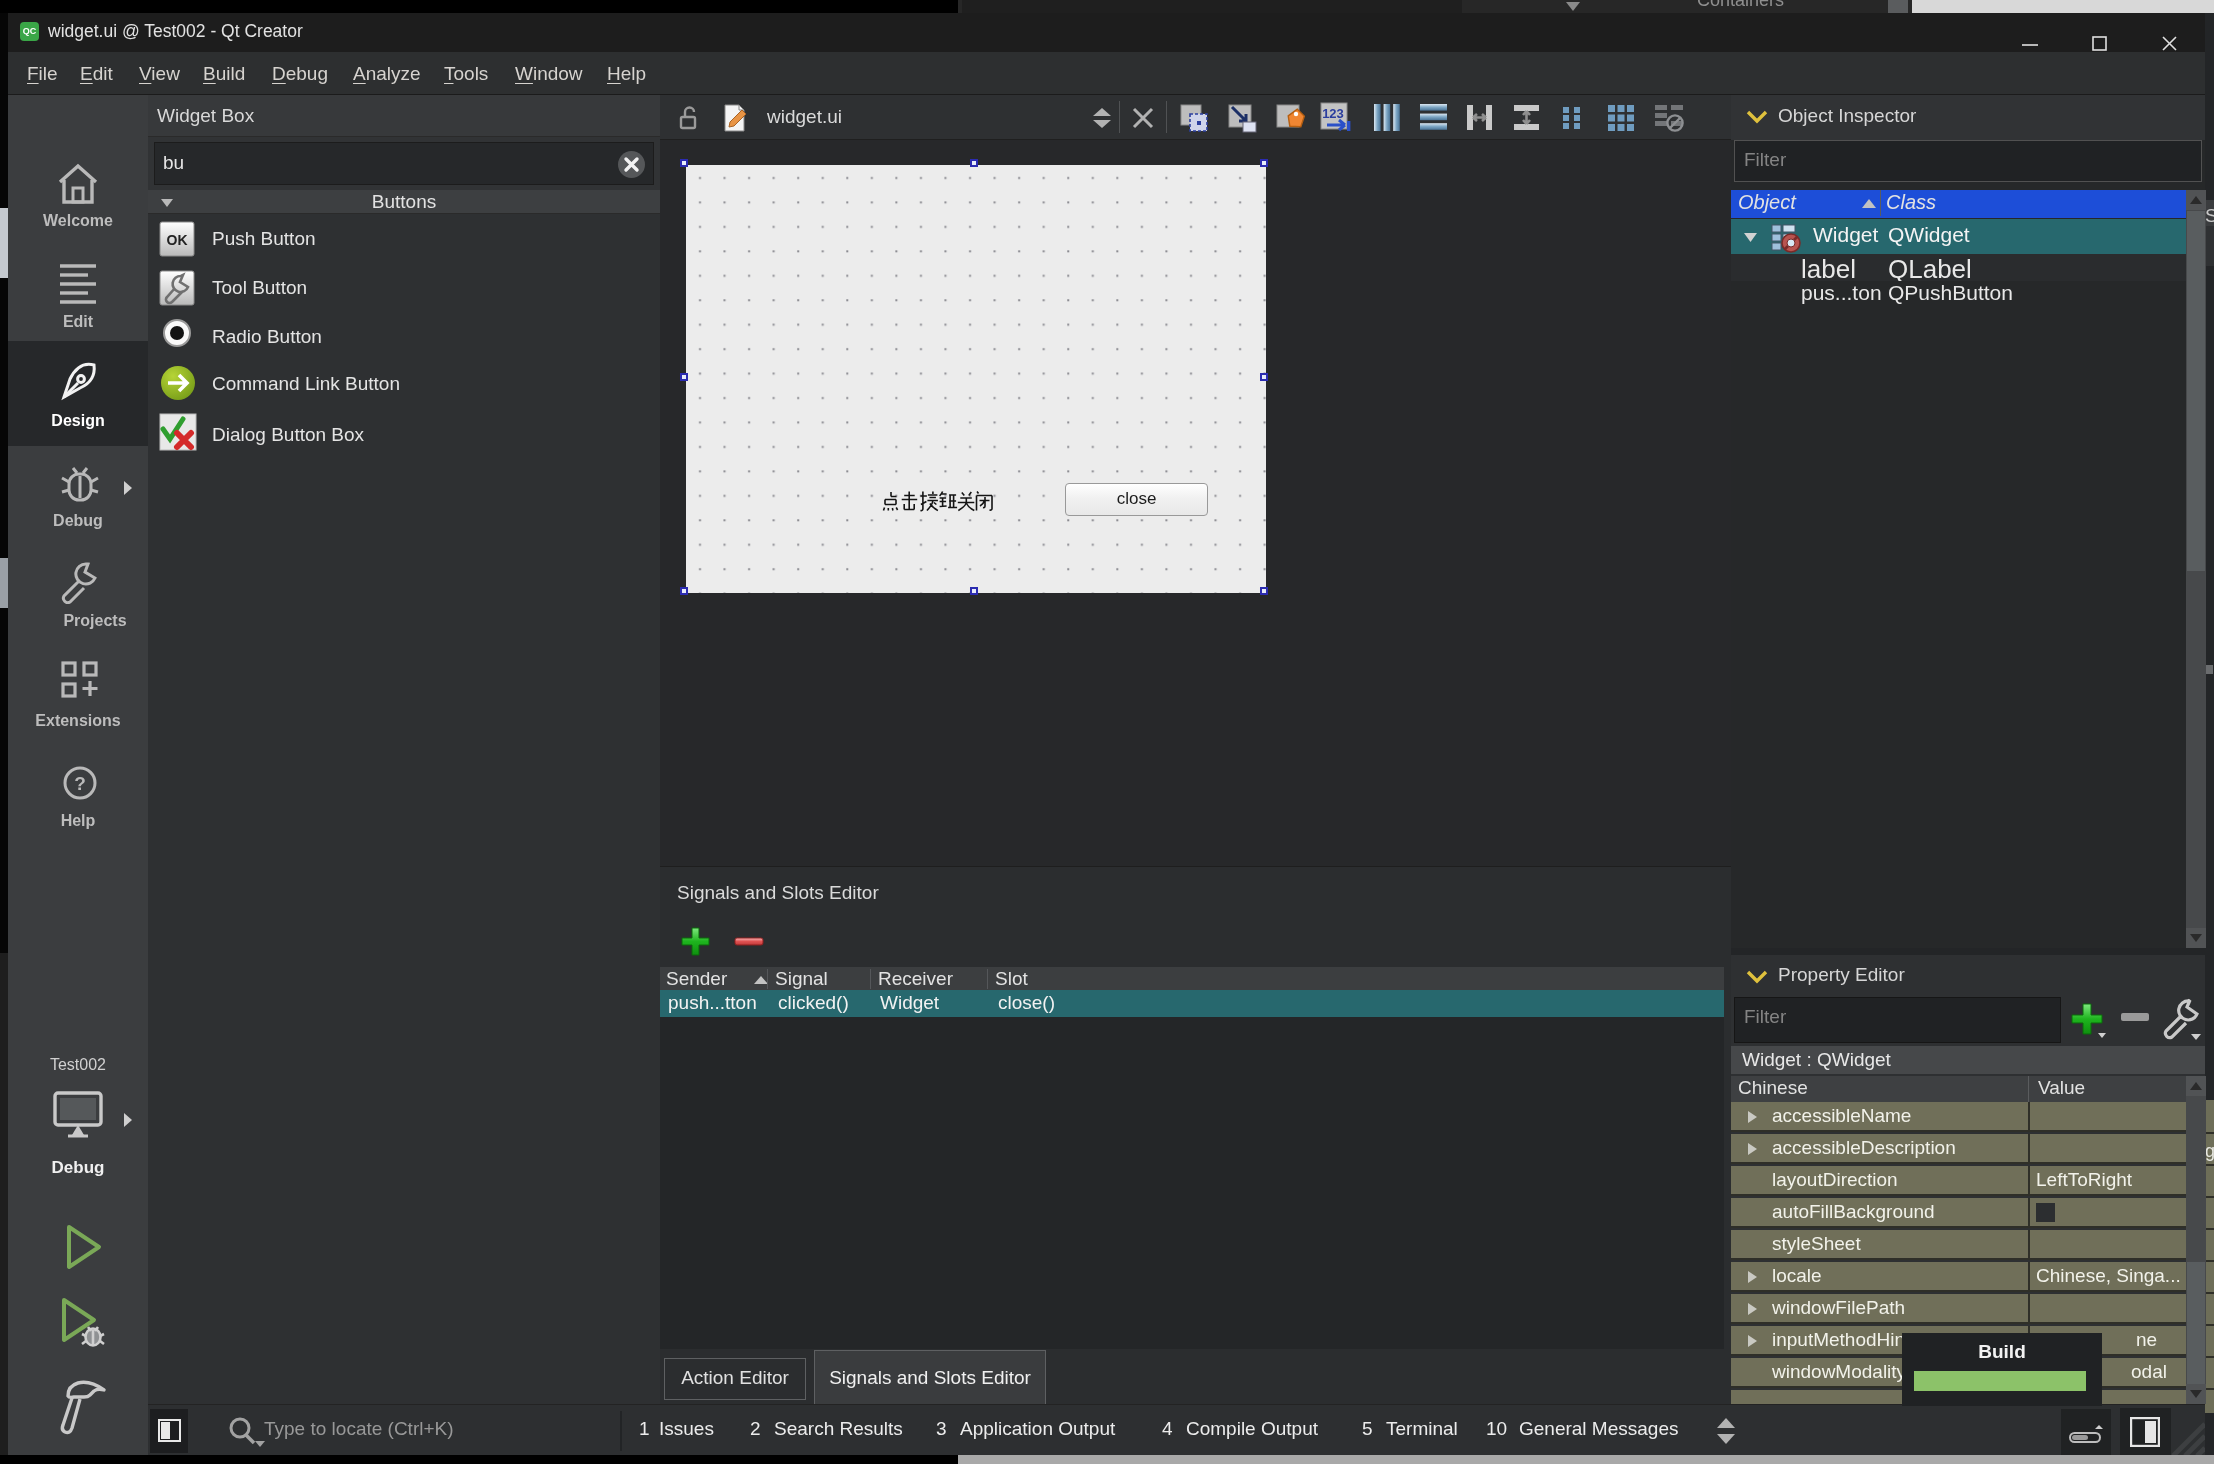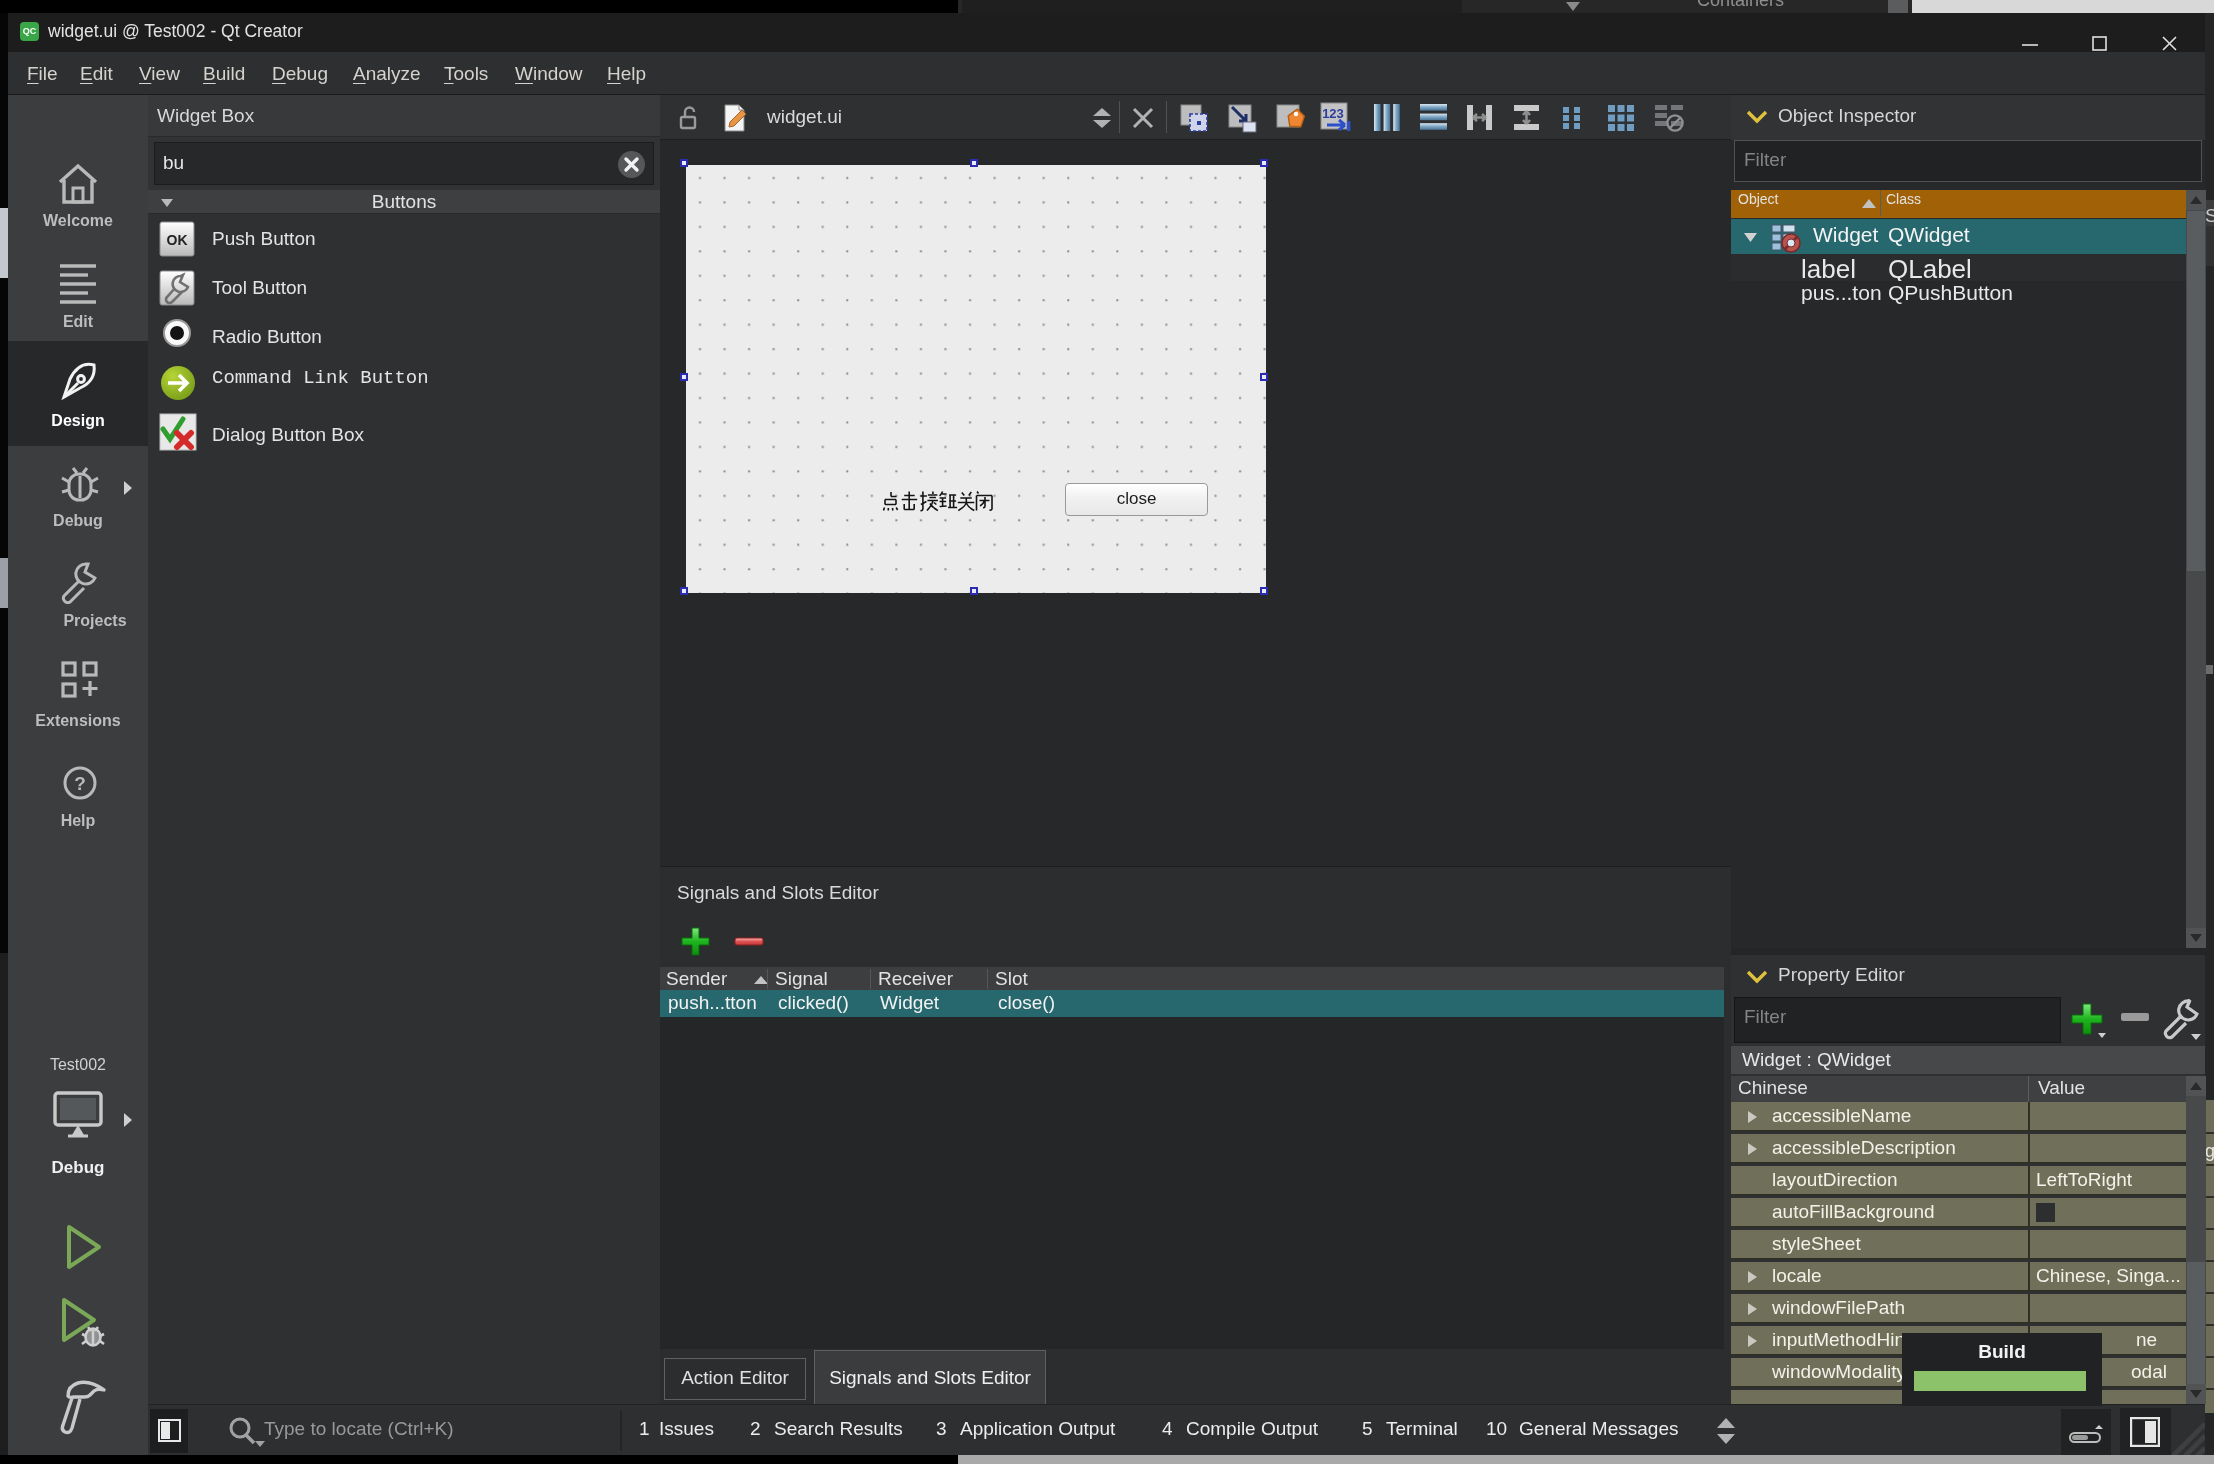--- a/index.html
+++ b/index.html
@@ -204,21 +204,21 @@
     <div class="abs" style="left:0;top:95px;width:512px;height:24px;background:#3d3f41;border-bottom:1px solid #2a2a2a;">
       <svg class="abs" style="left:12px;top:8px;" width="14" height="10">
           <path d="M1 1 L13 1 L7 9 Z" fill="#b9b9b9"></path>
         </svg>
       <div class="abs" style="left:0;top:1px;width:512px;text-align:center;font-size:19px;color:#e2e2e2;">Buttons</div>
     </div>
 
     <div class="abs" style="left:64px;top:133px;font-size:19px;color:#e4e4e4;">Push Button</div>
     <div class="abs" style="left:64px;top:182px;font-size:19px;color:#e4e4e4;">Tool Button</div>
     <div class="abs" style="left:64px;top:231px;font-size:19px;color:#e4e4e4;">Radio Button</div>
-    <div class="abs" style="left:64px;top:272px;font-size:19px;color:#e4e4e4;font-family:Liberation Mono, monospace;">Command Link Button</div>
+    <div class="abs" style="left:64px;top:278px;font-size:19px;color:#e4e4e4;">Command Link Button</div>
     <div class="abs" style="left:64px;top:329px;font-size:19px;color:#e4e4e4;">Dialog Button Box</div>
 
     <svg class="abs" style="left:11px;top:126px;" width="36" height="36" viewBox="0 0 36 36">
       <defs>
           <linearGradient id="okg" x1="0" y1="0" x2="0" y2="1">
             <stop offset="0" stop-color="#ffffff"></stop>
             <stop offset="1" stop-color="#b9b9b9"></stop>
           </linearGradient>
         </defs>
       <rect x="1" y="1" width="34" height="34" rx="2" fill="url(#okg)" stroke="#8a8a8a"></rect>
@@ -487,21 +487,21 @@
 
     <div class="abs" style="left:0;top:0;width:474px;height:45px;background:#313335;">
       <svg class="abs" style="left:14px;top:14px;" width="24" height="16">
           <path d="M3 3 L12 12 L21 3" fill="none" stroke="#dfc13d" stroke-width="3.4"></path>
         </svg>
       <div class="abs" style="left:47px;top:10px;font-size:19px;color:#d6d6d6;">Object Inspector</div>
     </div>
     <div class="abs" style="left:3px;top:45px;width:468px;height:42px;background:#202224;border:1px solid #515151;">
       <div class="abs" style="left:9px;top:8px;font-size:19px;color:#848484;">Filter</div>
     </div>
-    <div class="abs" style="left:0;top:95px;width:455px;height:28px;background:#a16207;font-size:14px;color:#e2e2e2;">
+    <div class="abs" style="left:0;top:95px;width:455px;height:28px;background:#1d4ed8;font-size:20px;color:#e2e2e2;font-style:italic;">
       <div class="abs" style="left:7px;top:1px;">Object</div>
       <svg class="abs" style="left:130px;top:8px;" width="16" height="11">
           <path d="M8 1 L15 10 H1 Z" fill="#c2c2c2"></path>
         </svg>
       <div class="abs" style="left:149px;top:0;width:1px;height:26px;background:#5a5c5e;"></div>
       <div class="abs" style="left:155px;top:1px;">Class</div>
     </div>
 
     <div class="abs" style="left:0;top:124px;width:455px;height:35px;background:#27686e;color:#f4f4f4;font-size:21px;">
       <svg class="abs" style="left:12px;top:13px;" width="15" height="11">

